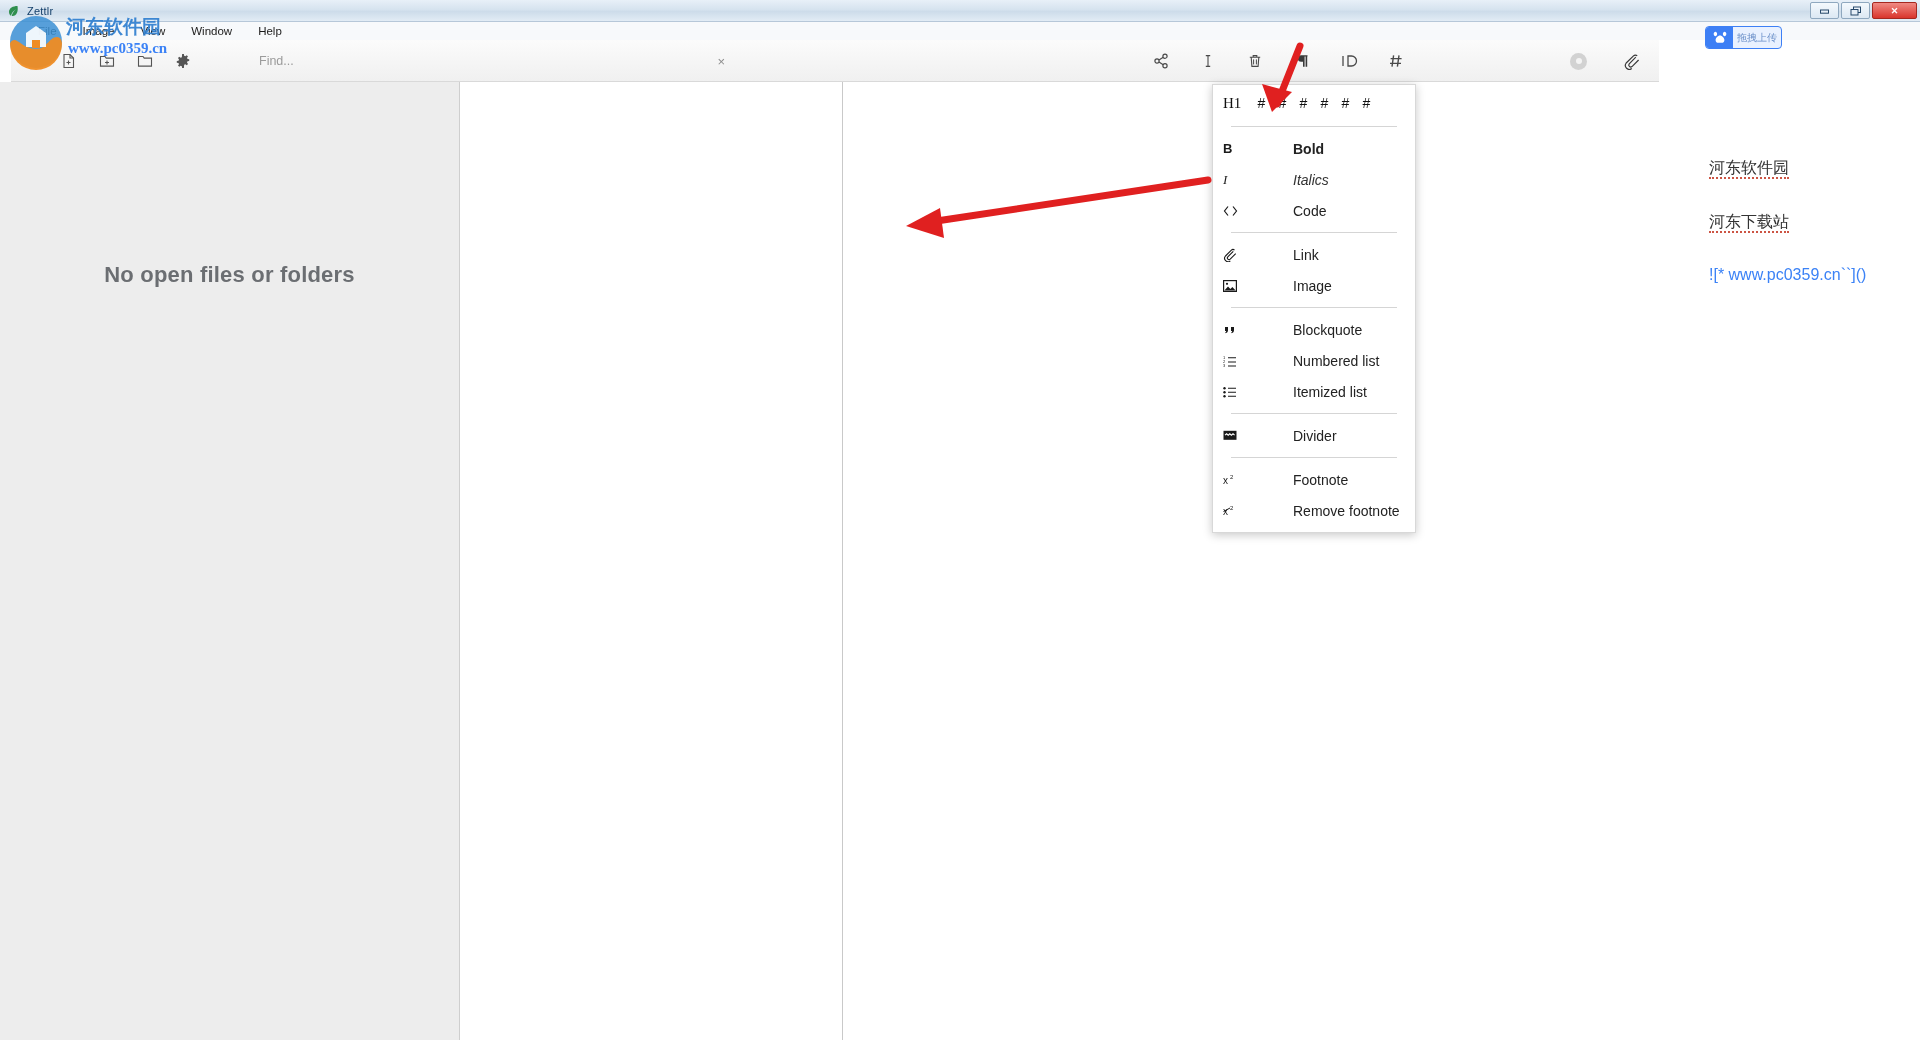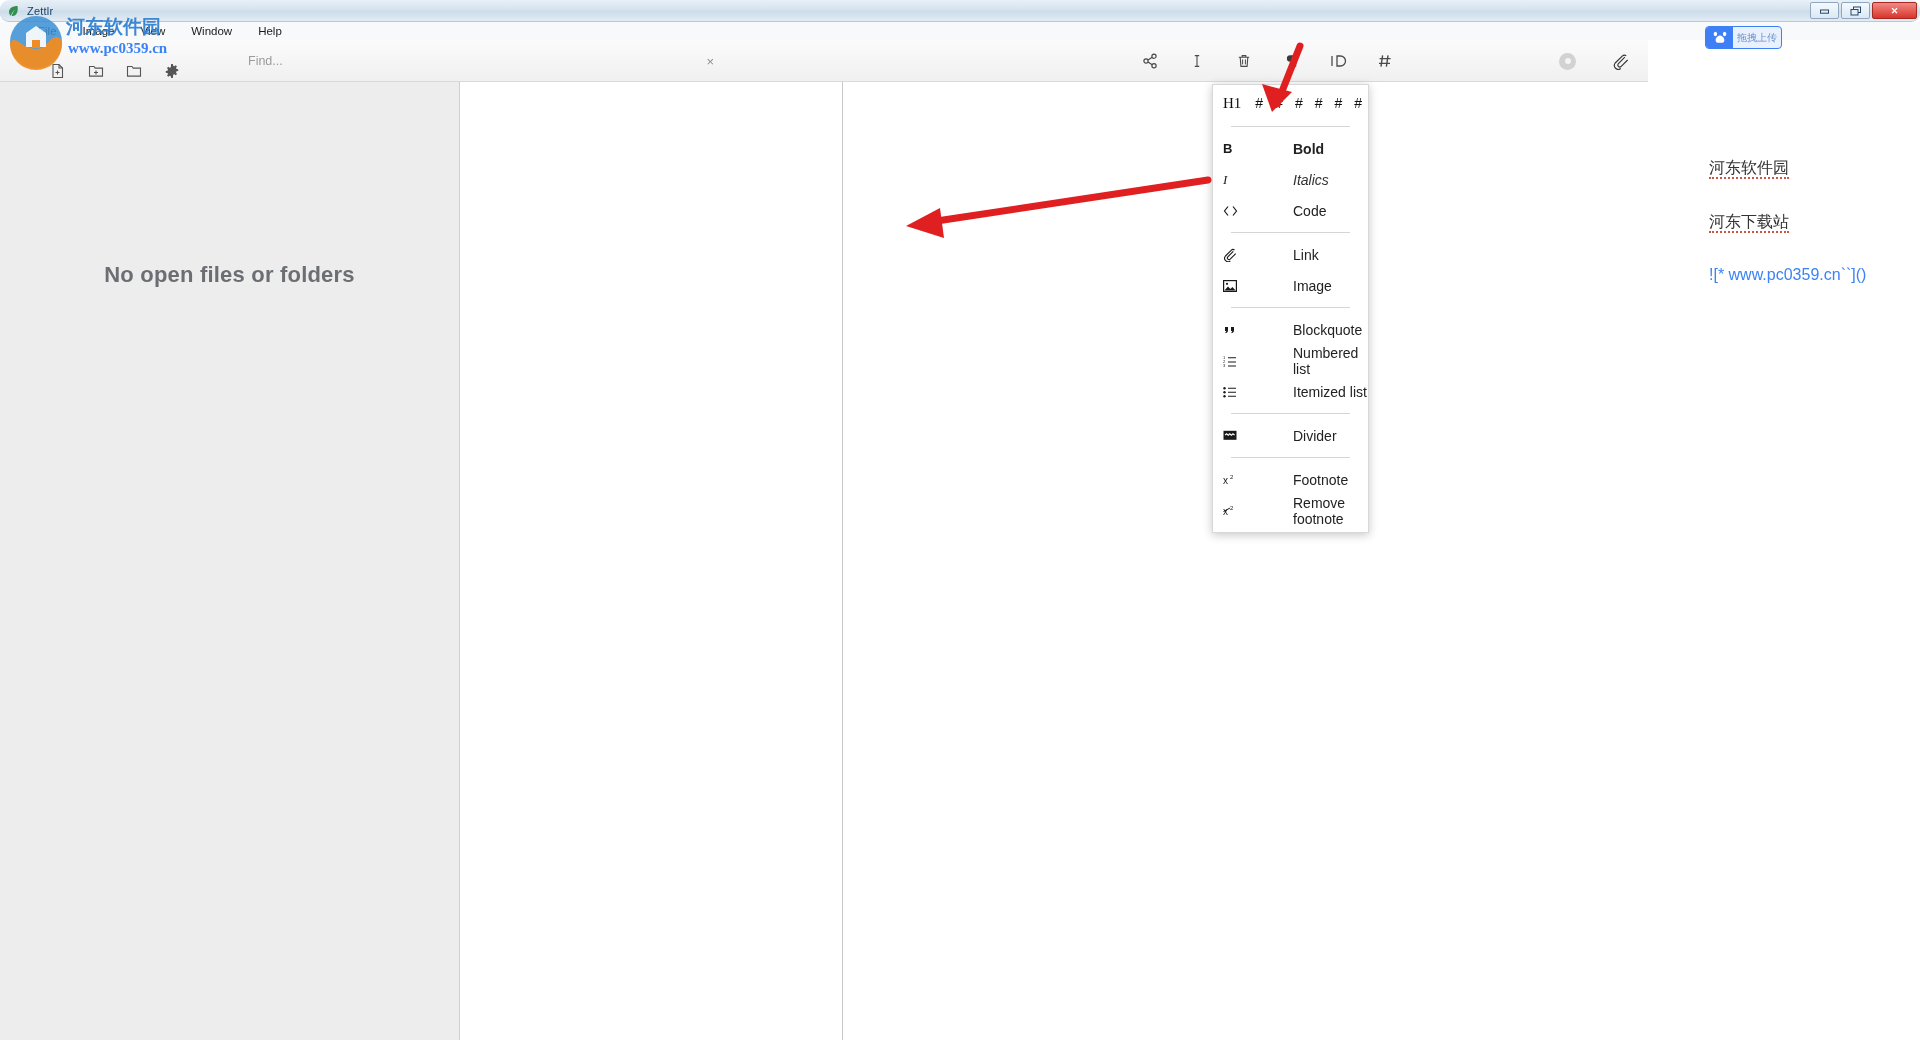--- a/index.html
+++ b/index.html
@@ -8,21 +8,21 @@
     font-family: "Liberation Sans", sans-serif;
     background: #ffffff;
     overflow: hidden;
   }
 
   
   #titlebar {
     position: absolute; top: 0; left: 0; width: 1920px; height: 22px;
     background: linear-gradient(to bottom, #e8f0f8 0%, #d6e3ef 45%, #cddcea 55%, #e2ecf5 100%);
     border-bottom: 1px solid #b6c7d8;
-    display: flex; align-items: center; border-radius: 9px;
+    display: flex; align-items: center;
   }
   #titlebar .tb-icon {
     width: 16px; height: 16px; margin-left: 5px; margin-right: 6px;
     display: flex; align-items: center; justify-content: center;
   }
   #titlebar .tb-title {
     font-size: 11px; color: #15406b; letter-spacing: .2px;
   }
   .winbtns { position: absolute; right: 3px; top: 2px; display: flex; gap: 2px; }
   .winbtn {
@@ -40,24 +40,24 @@
   
   #menubar {
     position: absolute; top: 22px; left: 0; width: 1920px; height: 18px;
     display: flex; align-items: center; padding-left: 38px; gap: 26px;
     background: #f7f9fb;
   }
   #menubar .menu-item { font-size: 11.5px; color: #1a1a1a; }
 
   
   #toolbar {
-    position: absolute; top: 40px; left: 0; width: 1648px; height: 42px;
+    position: absolute; top: 40px; left: 11px; width: 1648px; height: 42px;
     background: linear-gradient(to bottom,#fbfbfb,#f0f0f0);
     border-bottom: 1px solid #d9d9d9;
-    display: flex; align-items: flex-end;
+    display: flex; align-items: center;
   }
   .tbar-left { display: flex; align-items: center; gap: 18px; padding-left: 48px; }
   .tb-btn {
     width: 20px; height: 20px; display: flex; align-items: center; justify-content: center;
     color: #555;
   }
   .find-wrap {
     position: absolute; left: 248px; top: 10px; width: 470px; height: 22px;
     display: flex; align-items: center;
   }
@@ -118,21 +118,21 @@
   #editor { flex: 1; height: 100%; background: #fff; position: relative; }
   .doc-line {
     position: absolute; left: 866px; font-size: 16px; color: #333;
     white-space: nowrap;
   }
   .spell { border-bottom: 2px dotted #cc5544; padding-bottom: 1px; }
   .md-link { color: #3b82f6; font-size: 16px; }
 
   
   #format-menu {
-    position: absolute; left: 1212px; top: 84px; width: 157px;
+    position: absolute; left: 1212px; top: 84px; width: 204px;
     background: #fff; border: 1px solid #d8d8d8;
     box-shadow: 0 2px 9px rgba(0,0,0,.22);
     padding: 8px 0 6px 0; z-index: 40;
   }
   .heading-row {
     display: flex; align-items: baseline; padding: 2px 0 8px 10px; gap: 0;
   }
   .heading-row .h1lab { font-size: 15px; color: #111; width: 28px; font-family: "Liberation Serif", serif;}
   .heading-row .hash { font-size: 14px; color: #111; width: 21px; text-align: center; }
   .menu-sep { height: 1px; background: #d5d5d5; margin: 6px 18px; }

